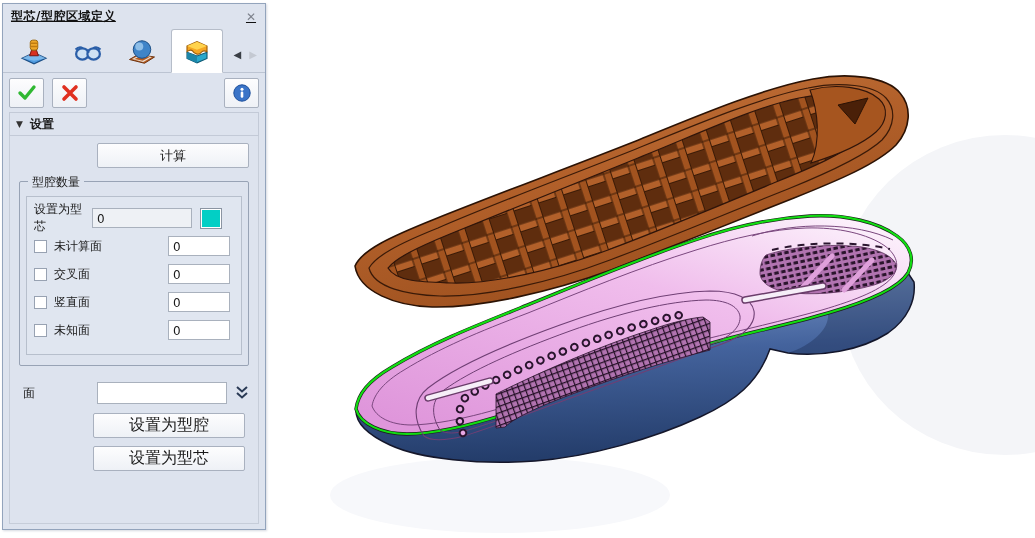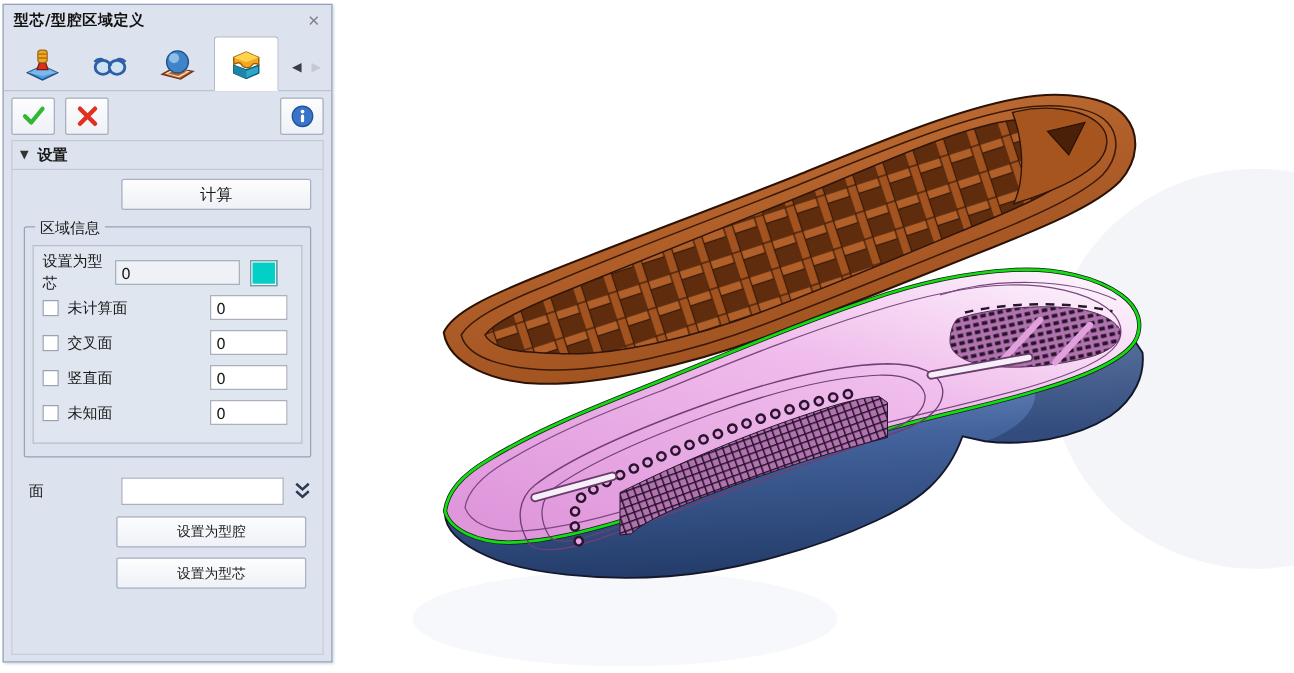--- a/index.html
+++ b/index.html
@@ -13,21 +13,21 @@
   
   #viewport{position:absolute;left:0;top:0;width:1035px;height:538px;}
   
   .dialog{
     position:absolute;left:2px;top:3px;width:264px;height:527px;
     background:#dde3ee;border:1px solid #93a4bc;box-sizing:border-box;
     box-shadow:1px 1px 2px rgba(90,105,130,.25);
   }
   .title-bar{
     height:21px;display:flex;align-items:center;padding:2px 6px 0 8px;
-    font-weight:bold;color:#111;
+    font-weight:bold;color:#111;text-decoration:underline;
   }
   .title-bar .title{flex:1;letter-spacing:.5px;}
   .close-btn{
     width:16px;height:15px;display:flex;align-items:center;justify-content:center;
     color:#7d828c;font-weight:bold;font-size:12px;cursor:default;
   }
   
   .toolbar{
     height:45px;display:flex;align-items:flex-end;padding:0 4px;
     border-bottom:1px solid #bcc4d2;position:relative;
@@ -105,21 +105,21 @@
   
   .face-row{display:flex;align-items:center;margin-top:15px;height:24px;}
   .face-row .lbl{width:16px;margin-left:4px;}
   .face-input{
     width:130px;height:22px;background:#fff;border:1px solid #a9b1bd;
     margin-left:58px;padding:0 4px;box-sizing:border-box;
     font:inherit;color:inherit;outline:none;
   }
   .dbl-chevron{margin-left:8px;display:flex;}
   .bottom-btn{
-    width:150px;height:23px;margin:8px 4px 0 auto;font-size:11px;cursor:default;
+    width:150px;height:23px;margin:8px 4px 0 auto;font-size:16px;cursor:default;
   }
 </style>
 </head>
 <body>
 
 <svg id="viewport" viewBox="0 0 1035 538" xmlns="http://www.w3.org/2000/svg">
   <defs>
     <linearGradient id="gradBrown" x1="0" y1="0" x2="0.55" y2="1">
       <stop offset="0" stop-color="#cb7d44"></stop>
       <stop offset="0.5" stop-color="#b2602a"></stop>
@@ -322,21 +322,21 @@
     <span>设置</span>
   </div>
 
   <div class="settings-body">
 
     <div class="row-right">
       <div class="btn3d calc-btn">计算</div>
     </div>
 
     <div class="groupbox">
-      <span class="legend">区域信息</span>
+      <span class="legend">型腔数量</span>
 
 
       <div class="sunken">
         <div class="info-row">
           <span class="lbl">设置为型芯</span>
           <span class="field wide">0</span>
           <span class="swatch" style="background-color: rgb(2, 207, 197);"></span>
         </div>
         <div class="chk-row">
           <span class="checkbox"></span>

